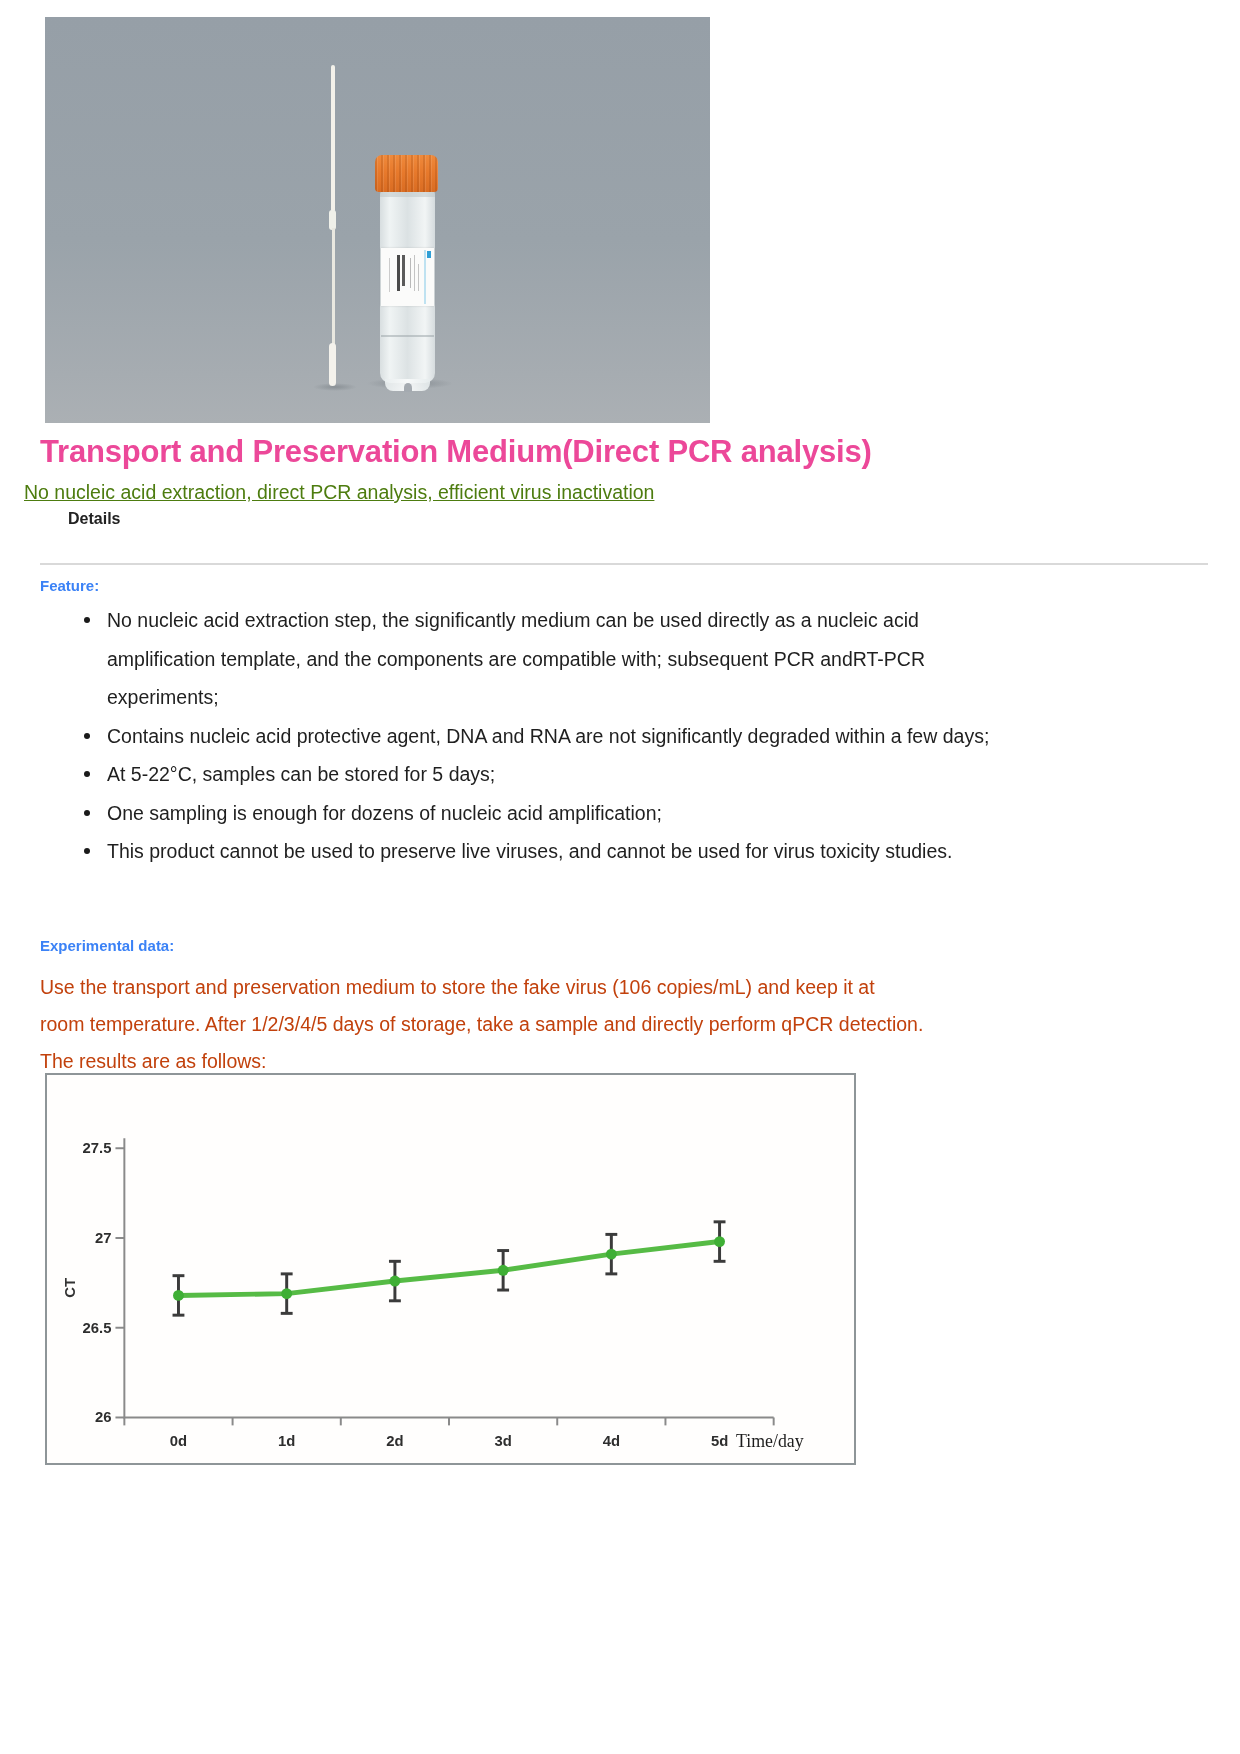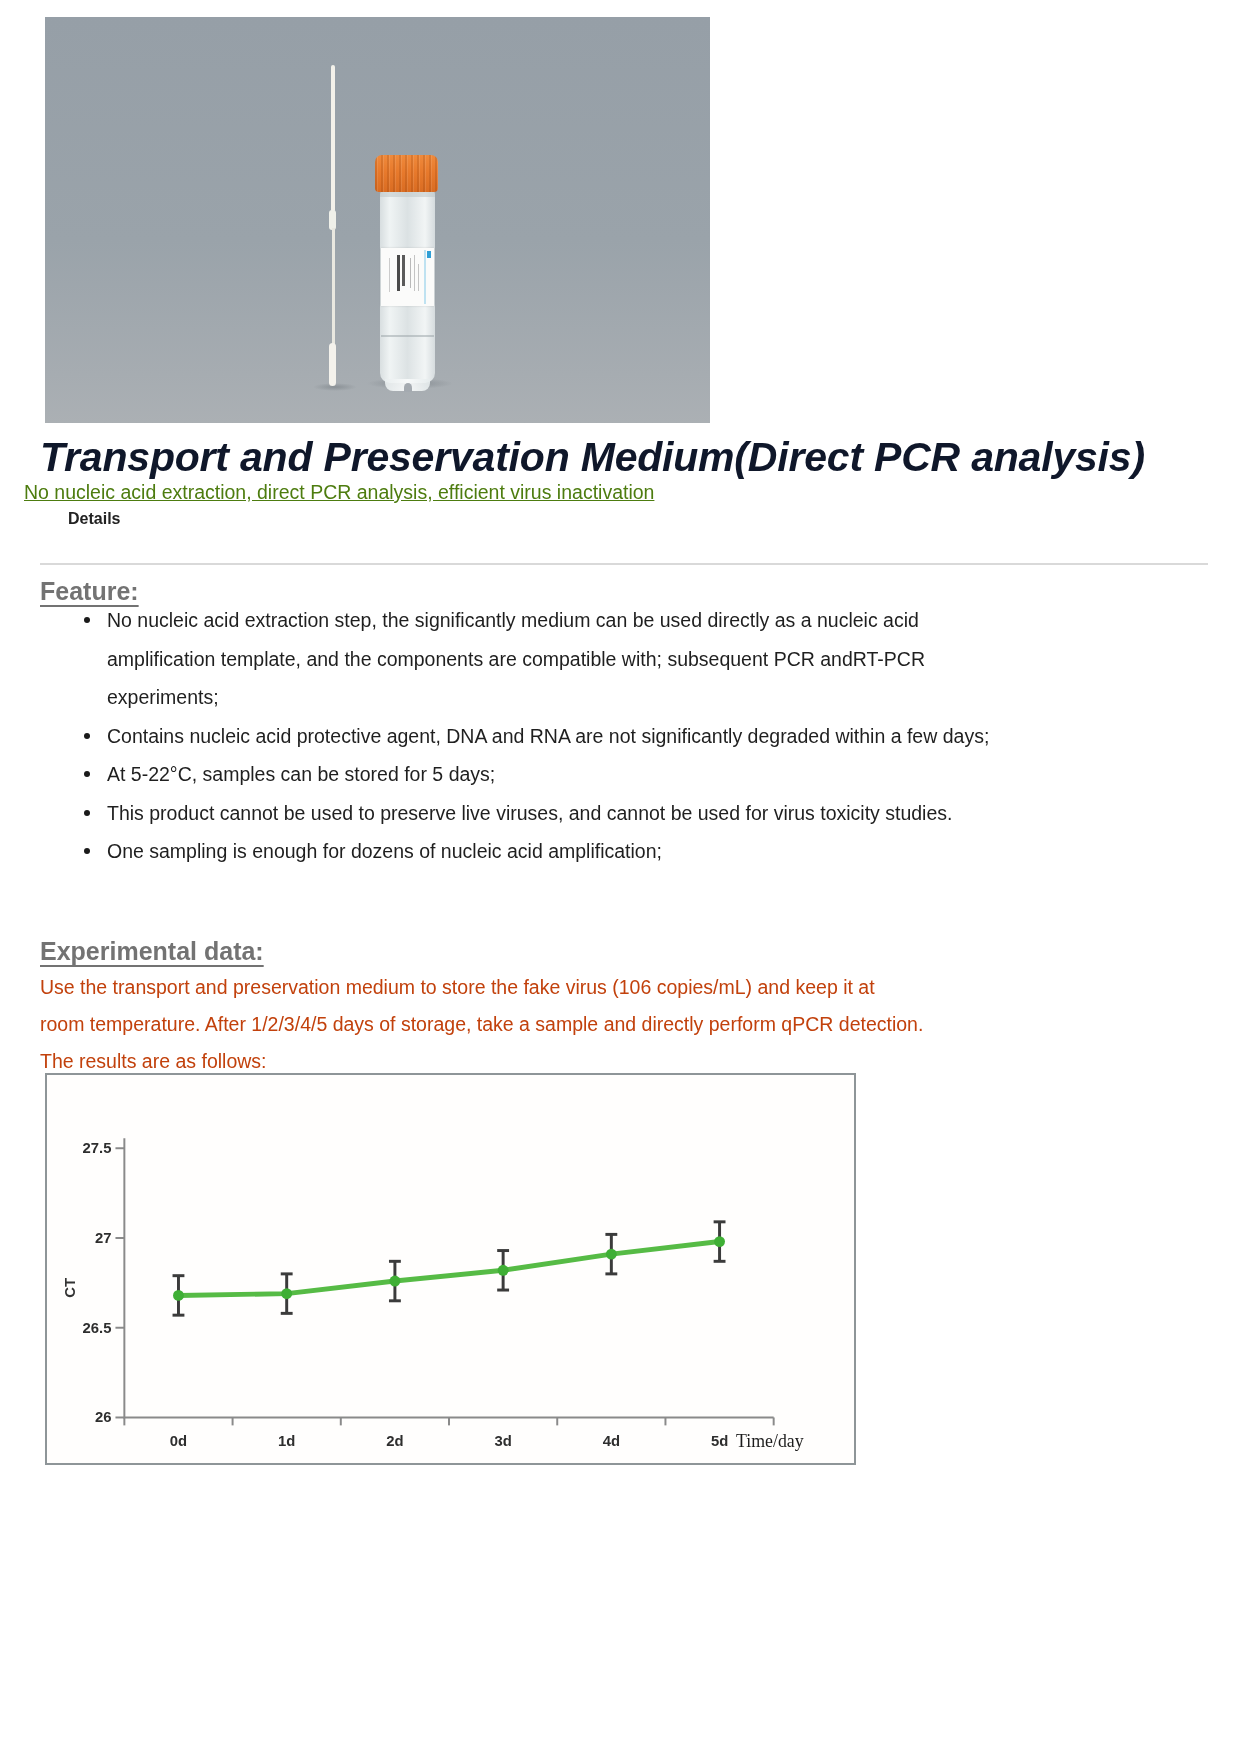--- a/index.html
+++ b/index.html
@@ -36,27 +36,27 @@
   .lbl-logo   { left:46px; top:3px; width:4px; height:7px; background:#2f9fd6; }
   .lbl-b1 { left:16px; top:7px; width:3px; height:36px; background:#4a4a4a; }
   .lbl-b2 { left:21px; top:7px; width:3px; height:31px; background:#5a5a5a; }
   .lbl-t1 { left:29px; top:10px; width:1px; height:30px; background:#b9b9b9; }
   .lbl-t2 { left:33px; top:7px;  width:1px; height:36px; background:#c4c4c4; }
   .lbl-t3 { left:37px; top:16px; width:1px; height:27px; background:#c4c4c4; }
   .lbl-t4 { left:8px;  top:10px; width:1px; height:34px; background:#cccccc; }
 
   
   .title { position:absolute; left:40px; top:434px; width:1160px;
-           font-size:41px; font-weight:700; color:#0f172a; letter-spacing:-.2px;font-style:italic; }
+           font-size:31px; font-weight:700; color:#ec4899; letter-spacing:-.2px; }
   .subtitle { position:absolute; left:24px; top:481px; width:1160px; font-size:19.5px; color:#4d7c0f;text-decoration:underline; }
   .details { position:absolute; left:40px; top:510px; font-size:16px; font-weight:700; color:#222;margin-left:28px; }
   .divider { position:absolute; left:40px; top:563px; width:1168px; height:2px; background:#d9d9d9; }
 
-  .sec-h { position:absolute; left:40px; font-size:25px; font-weight:700; color:#737373;
-           text-decoration:underline; text-decoration-thickness:2px; text-underline-offset:5px; }
+  .sec-h { position:absolute; left:40px; font-size:15px; font-weight:700; color:#3b82f6;
+           text-decoration-thickness:2px; text-underline-offset:5px; }
   .feature-h { top:577px; }
   .exp-h { top:937px; }
 
   .feature-list { position:absolute; left:40px; top:601px; width:1120px; list-style:none; }
   .feature-list li { position:relative; padding-left:67px; font-size:19.5px; color:#1f1f1f;
                      line-height:38.5px; white-space:pre-line; }
   .feature-list li::before { content:""; position:absolute; left:44px; top:16px;
                              width:6px; height:6px; border-radius:50%; background:#1a1a1a; }
 
   .exp-para { position:absolute; left:40px; top:969px; width:1040px; font-size:19.5px;
@@ -105,22 +105,22 @@
   <div class="details">Details</div>
   <div class="divider"></div>
 
   <h2 class="sec-h feature-h">Feature:</h2>
   <ul class="feature-list">
     <li>No nucleic acid extraction step, the significantly medium can be used directly as a nucleic acid
 amplification template, and the components are compatible with; subsequent PCR andRT-PCR
 experiments;</li>
     <li>Contains nucleic acid protective agent, DNA and RNA are not significantly degraded within a few days;</li>
     <li>At 5-22°C,  samples can be stored for 5 days;</li>
+    <li>One sampling is enough for dozens of nucleic acid amplification;</li>
     <li>This product cannot be used to preserve live viruses, and cannot be used for virus toxicity studies.</li>
-    <li>One sampling is enough for dozens of nucleic acid amplification;</li>
   </ul>
 
   <h2 class="sec-h exp-h">Experimental data:</h2>
   <div class="exp-para">Use the transport and preservation medium to store the fake virus (106 copies/mL) and keep it at
 room temperature. After 1/2/3/4/5 days of storage, take a sample and directly perform qPCR detection.
 The results are as follows:</div>
 
   <div class="chart-box">
     <svg viewBox="0 0 811 392">
         <path d="M 76 64 L 76 346 L 732 346" fill="none" stroke="#8a8a8a" stroke-width="2"></path>

